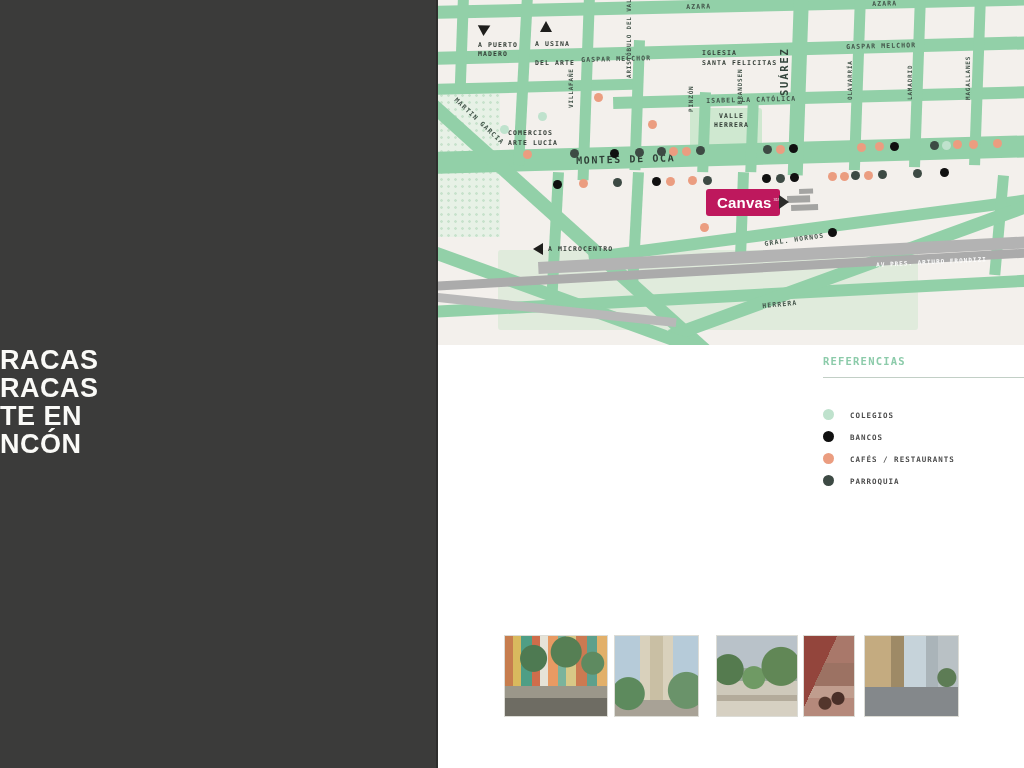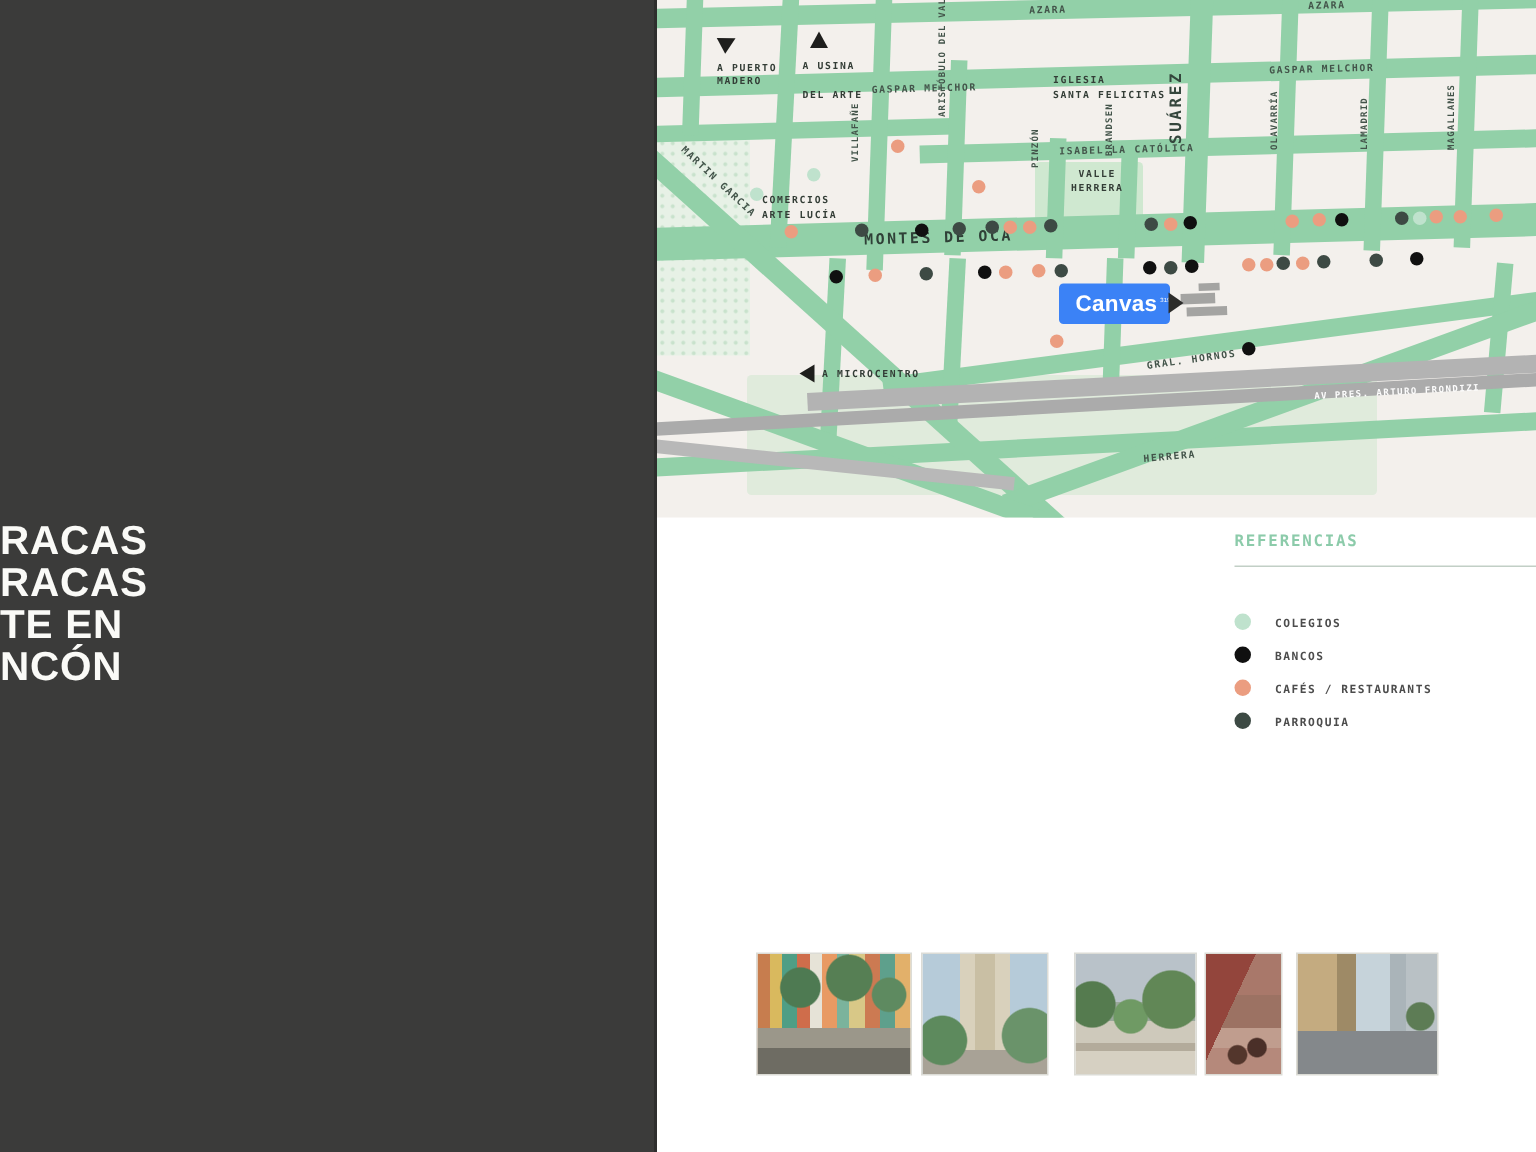--- a/index.html
+++ b/index.html
@@ -24,21 +24,21 @@
   .ml.big{font-size:10px;letter-spacing:1.6px;color:#2f4037;}
   .ml.wht{color:#fdfdfd;font-size:6px;letter-spacing:1px;}
   .ml.vert,.ml.vbig{writing-mode:vertical-rl;transform:rotate(180deg);font-size:6px;letter-spacing:.8px;}
   .ml.vbig{font-size:10.5px;letter-spacing:1.8px;color:#34463c;}
   .dot{position:absolute;width:9px;height:9px;border-radius:50%;}
   .tri{position:absolute;width:0;height:0;}
   .tri.up{border-left:6px solid transparent;border-right:6px solid transparent;border-bottom:11px solid #1e1e1c;}
   .tri.left{border-top:6px solid transparent;border-bottom:6px solid transparent;border-right:10px solid #1e1e1c;}
   .tri.upright{border-top:6px solid transparent;border-bottom:6px solid transparent;border-left:11px solid #1e1e1c;
                transform:rotate(-28deg);}
-  .marker{position:absolute;left:268px;top:189px;width:74px;height:27px;background:#3b82f6;border-radius:3px;
+  .marker{position:absolute;left:268px;top:189px;width:74px;height:27px;background:#be185d;border-radius:3px;
           color:#fff;display:flex;align-items:center;padding-left:11px;box-sizing:border-box;z-index:5;}
   .marker .mlabel{font-size:15px;font-weight:700;letter-spacing:.2px;}
   .marker sup{font-size:4px;margin-left:2px;margin-top:-6px;}
   .marker-arrow{position:absolute;right:-9px;top:6px;width:0;height:0;border-top:7px solid transparent;
                 border-bottom:7px solid transparent;border-left:10px solid #2c2c2a;}
   
   .desc{position:absolute;left:503px;top:352px;width:248px;margin:0;font-size:13.2px;line-height:19px;
         color:#161616;}
   .refs-title{position:absolute;left:823px;top:355px;margin:0;font-family:"DejaVu Sans Mono",monospace;
               font-size:10.5px;font-weight:700;letter-spacing:1.2px;}

